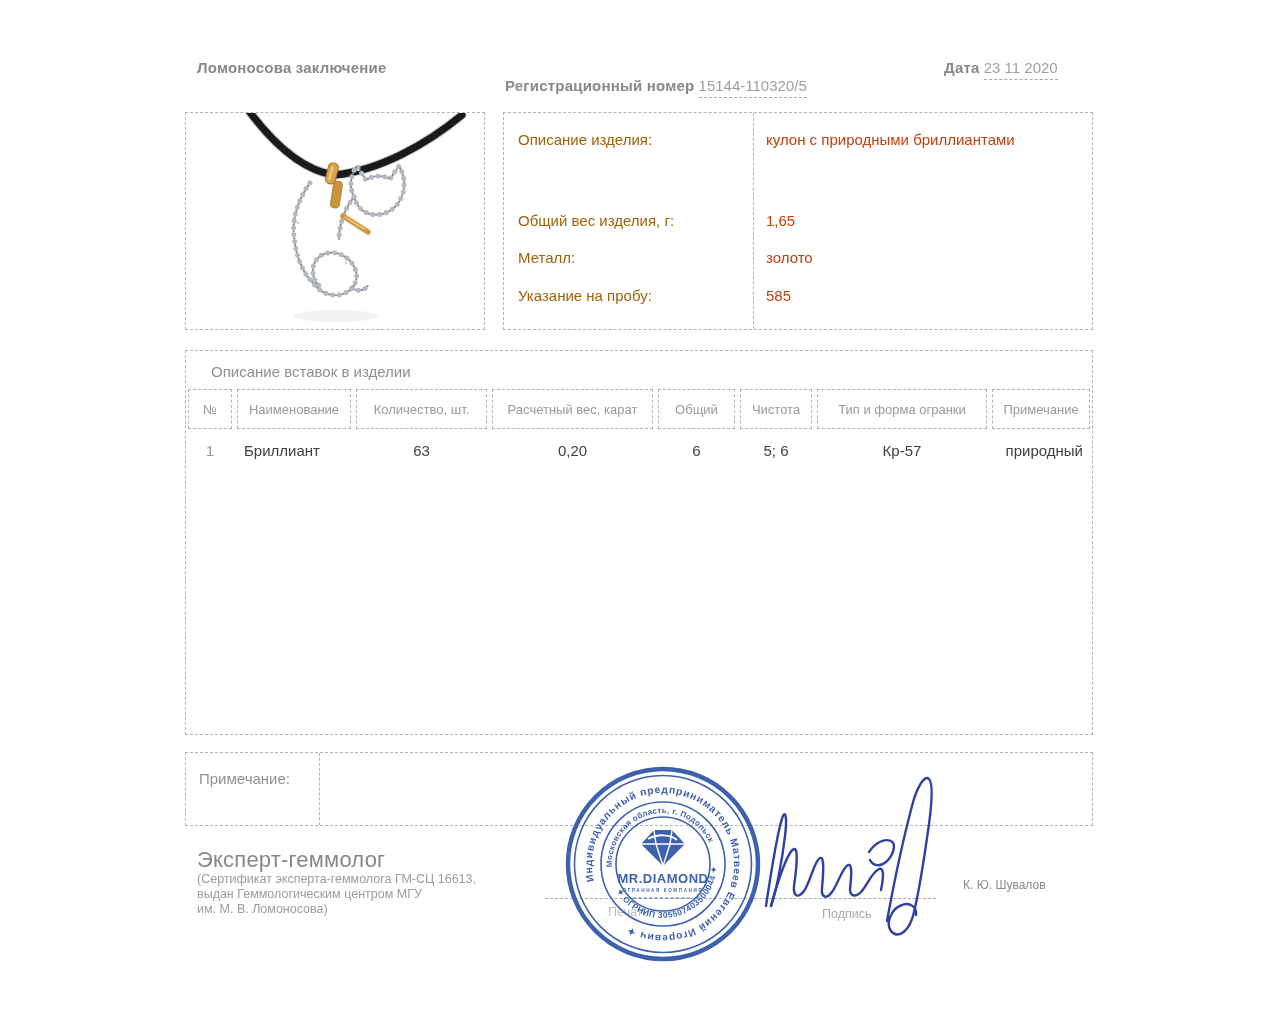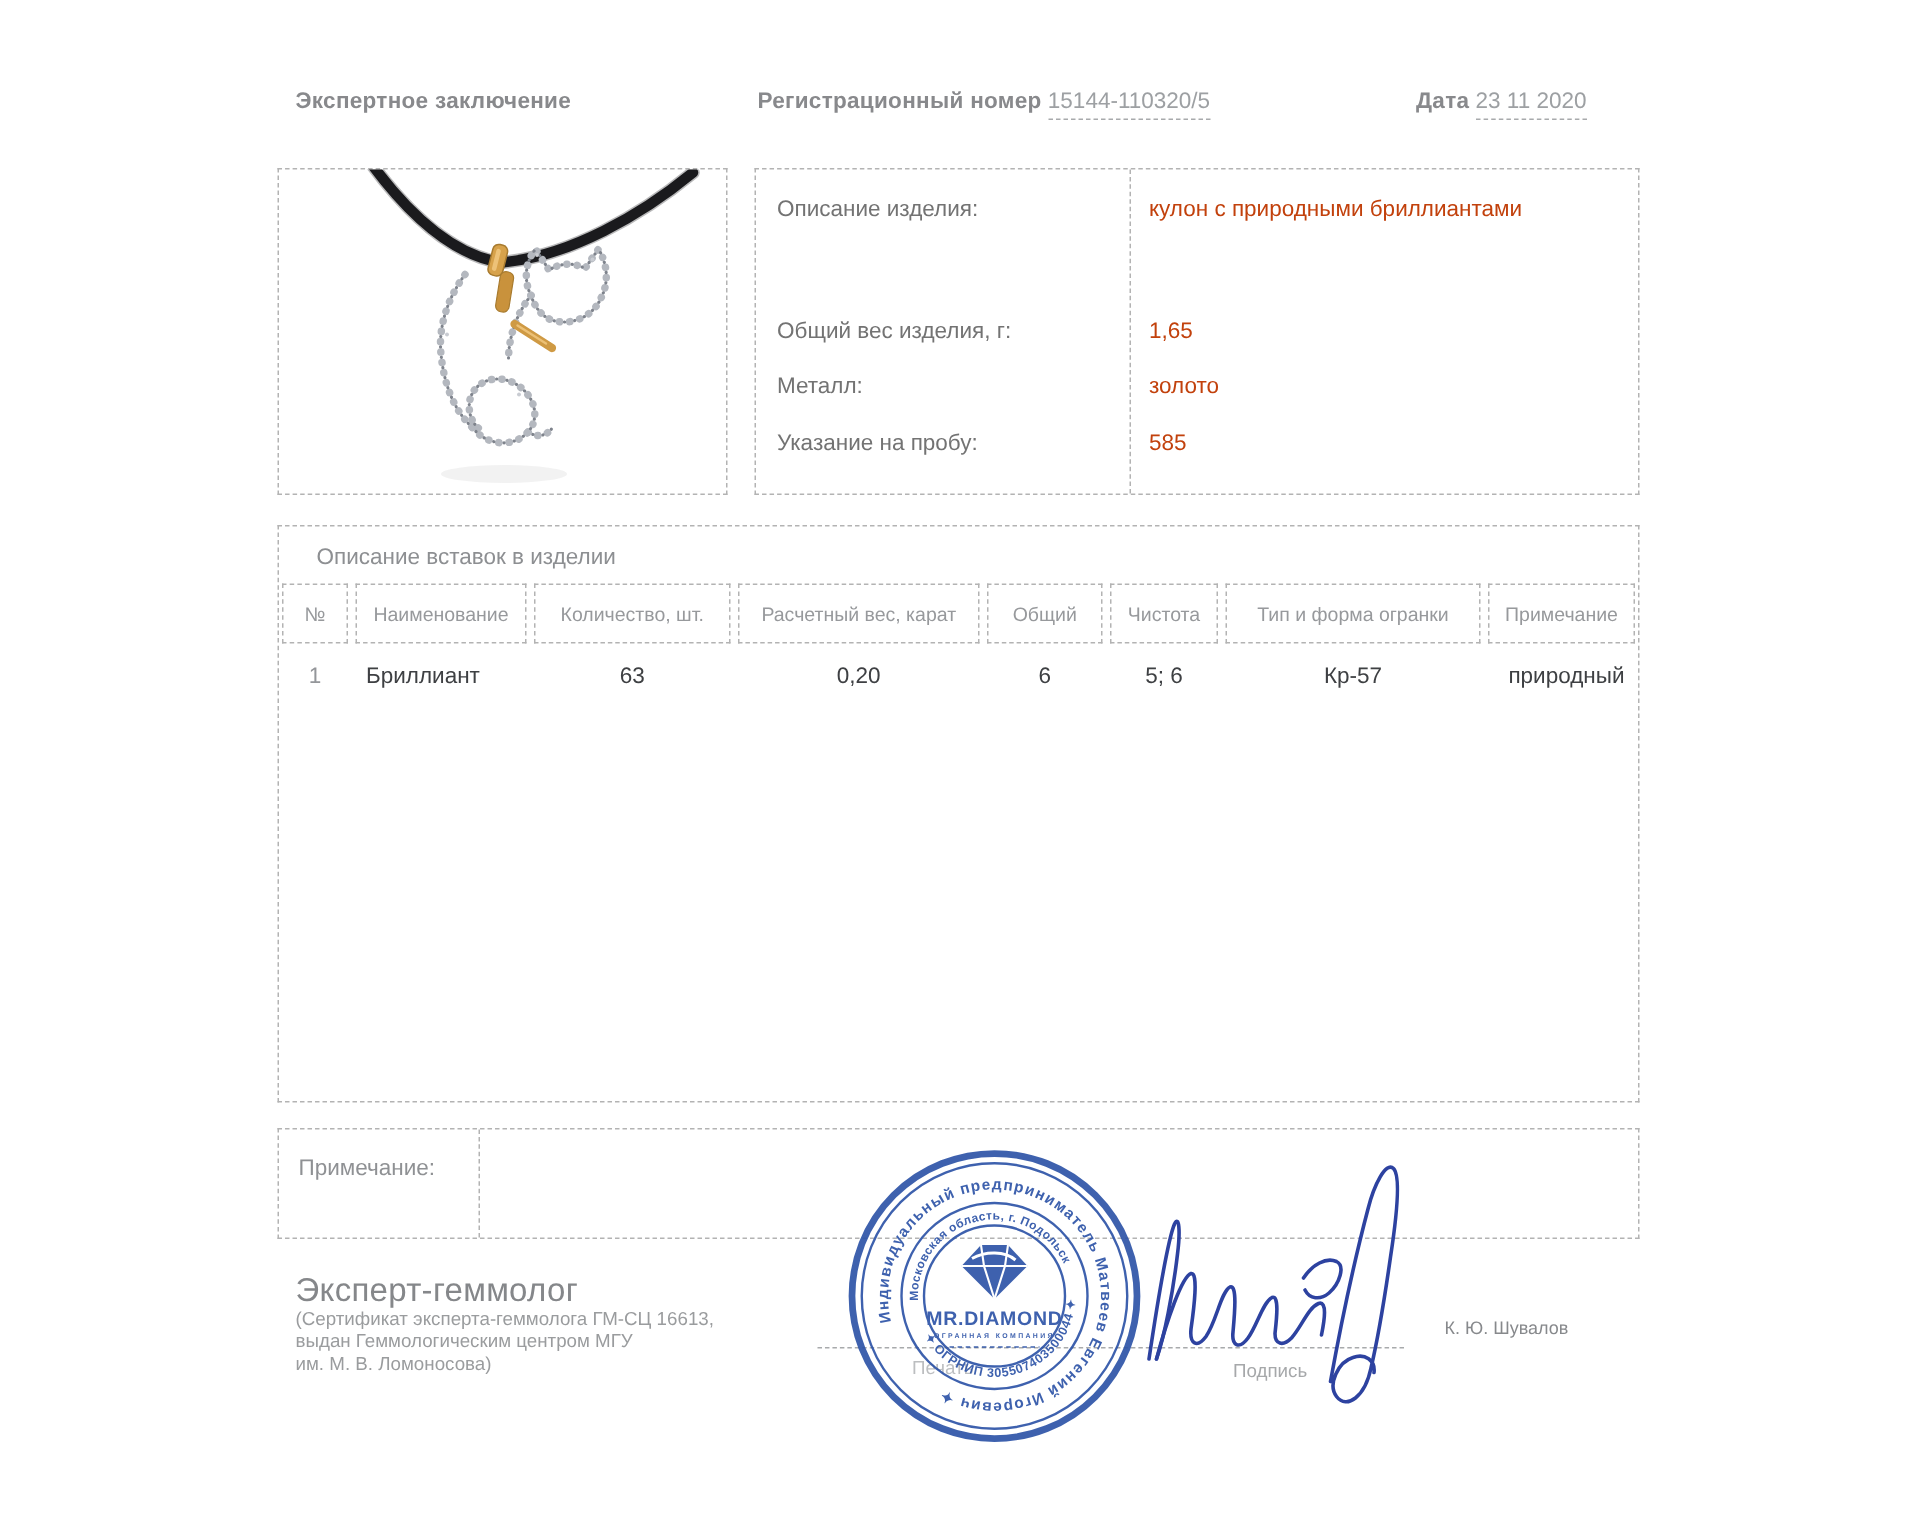--- a/index.html
+++ b/index.html
@@ -15,21 +15,21 @@
   
   .dbox{border:1px dashed #b3b3b3;background:#fff;}
 
   
   .photo-box{left:185px;top:112px;width:298px;height:216px;}
 
   
   .desc-box{left:503px;top:112px;width:588px;height:216px;}
   .desc-divider{position:absolute;left:249px;top:0;bottom:0;border-left:1px dashed #b3b3b3;}
   .desc-row{position:absolute;left:0;right:0;height:18px;font-size:15px;}
-  .desc-row .lbl{position:absolute;left:14px;color:#737373;}
+  .desc-row .lbl{position:absolute;left:14px;color:#a16207;}
   .desc-row .val{position:absolute;left:262px;color:#c2410c;}
   .dr1{top:18px;} .dr2{top:99px;} .dr3{top:136px;} .dr4{top:174px;}
 
   
   .tbl-box{left:185px;top:350px;width:906px;height:383px;}
   .tbl-title{position:absolute;left:13px;top:12px;font-size:15px;color:#8d8f92;margin-left:12px;}
   .tbl-grid{display:grid;grid-template-columns:44px 114px 131px 161px 77px 72px 170px 1fr;column-gap:5px;}
   .tbl-head{position:absolute;left:2px;right:2px;top:38px;}
   .tbl-head .hcell{border:1px dashed #b3b3b3;height:38px;display:flex;align-items:center;
                    justify-content:center;font-size:13px;color:#97999c;white-space:nowrap;}
@@ -63,23 +63,23 @@
   .stamp-ink{fill:#2a51a6;}
   .stamp-ring{fill:none;stroke:#2a51a6;}
   .sig-stroke{fill:none;stroke:#22389b;stroke-linecap:round;stroke-linejoin:round;}
 </style>
 </head>
 <body>
 
 <div class="page">
 
   <div class="abs hdr" style="left:197px;">
-    <b>Экспертное заключение</b>
-  </div>
-  <div class="abs hdr" style="left:505px;">
+    <b>Ломоносова заключение</b>
+  </div>
+  <div class="abs hdr" style="left:505px;margin-top:18px;">
     <b>Регистрационный номер</b>
     <span class="dashed-u">15144-110320/5</span>
   </div>
   <div class="abs hdr" style="left:944px;">
     <b>Дата</b>
     <span class="dashed-u">23 11 2020</span>
   </div>
 
   <div class="abs dbox photo-box">
     <svg width="298" height="216" viewBox="0 0 298 216">

